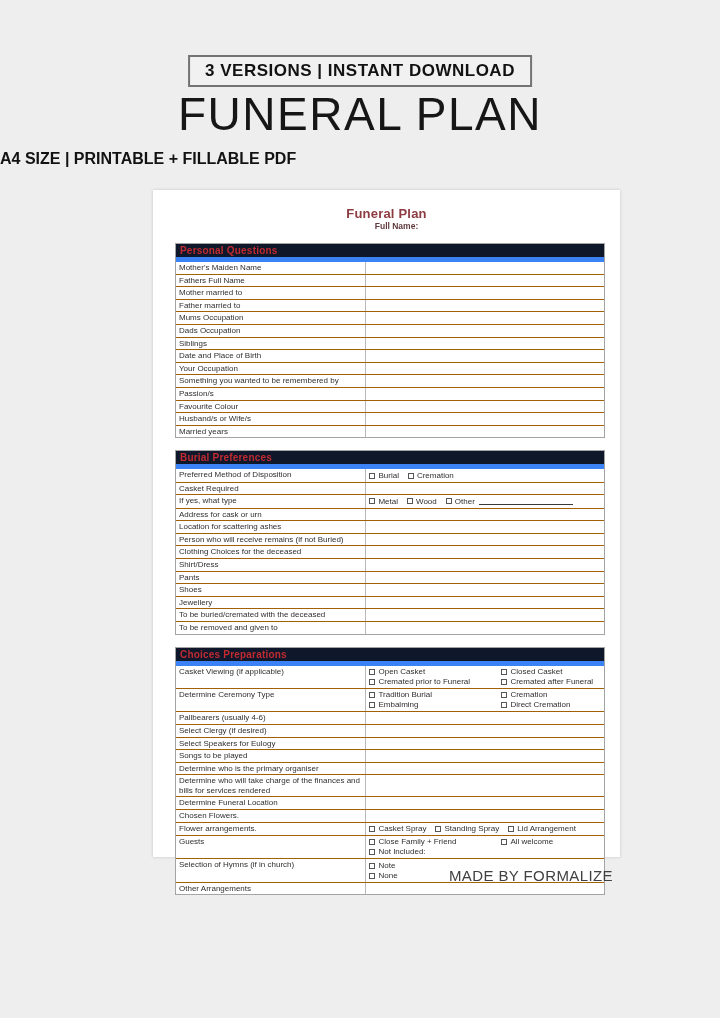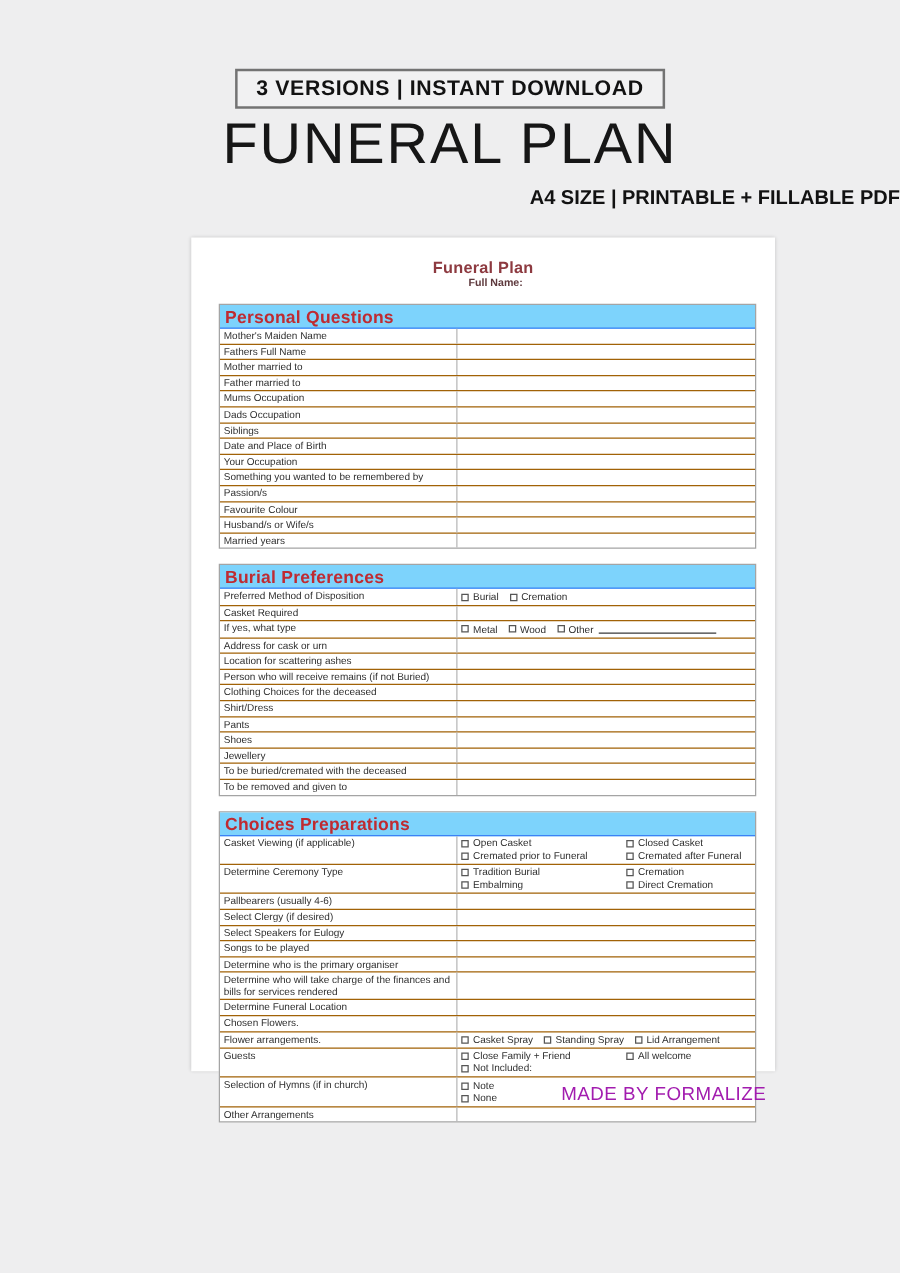--- a/index.html
+++ b/index.html
@@ -16,39 +16,39 @@
     padding:4px 15px; font-size:17px; font-weight:bold;
     letter-spacing:.5px; color:#121212; white-space:nowrap;
   }
   .main-title {
     position:absolute; top:87px; left:0; width:100%;
     text-align:center; font-size:46px; font-weight:400;
     letter-spacing:1.5px; color:#161616;
   }
   .subtitle {
     position:absolute; top:150px; left:0; width:100%;
-    text-align:right; font-size:16px; font-weight:bold; color:#121212;
+    text-align:left; font-size:16px; font-weight:bold; color:#121212;
   }
   
   .paper {
     position:absolute; left:153px; top:190px; width:467px; height:667px;
     background:#ffffff; box-shadow:0 0 3px rgba(0,0,0,.18);
   }
   .form-title {
     margin-top:16px; text-align:center;
     font-size:13px; font-weight:bold; color:#8d3a40; letter-spacing:.2px;
   }
   .form-name {
     text-align:center; font-size:8.5px; font-weight:bold; color:#5e393d;margin-left:20px;
   }
   .form-body { margin:12px 15px 0 22px; }
   .form-section { border:1px solid #a4a4a4; margin-bottom:12px; background:#fff; }
   .section-header {
-    background:#7dd3fc; border-bottom:1px solid #3b82f6;
-    color:#bf2b31; font-weight:bold; font-size:14px;
+    background:#0f172a; border-bottom:5px solid #3b82f6;
+    color:#bf2b31; font-weight:bold; font-size:10px;
     padding:1px 4px; letter-spacing:.2px;
   }
   .frow { display:grid; grid-template-columns:44.5% 55.5%; border-bottom:1px solid #a16207; }
   .frow:last-child { border-bottom:none; }
   .cell { font-size:8px; line-height:9.6px; color:#2f2f2f; padding:1px 3px; }
   .label-cell { border-right:1px solid #b8b8b8; }
   .value-cell { min-height:11px; }
   .opt-line { margin:.4px 0; }
   .opt-line.inline { display:flex; gap:9px; align-items:center; flex-wrap:nowrap; }
   .opt-line.cols { display:grid; grid-template-columns:57% 43%; }
@@ -57,21 +57,21 @@
     width:6px; height:6px; border:1px solid #565656;
     display:inline-block; flex:none; background:#fff;
   }
   .uline {
     display:inline-block; width:94px; height:7px;
     border-bottom:1px solid #3a3a3a; margin-left:1px; flex:none;
   }
   
   .credit {
     position:absolute; top:867px; left:153px; width:460px;
-    text-align:right; font-size:15px; color:#a21caf; letter-spacing:.4px;
+    text-align:right; font-size:15px; color:#404040; letter-spacing:.4px;
   }
 </style>
 </head>
 <body>
 
 <div class="canvas">
 
   <div class="badge">3 VERSIONS | INSTANT DOWNLOAD</div>
 
   <div class="main-title">FUNERAL PLAN</div>

